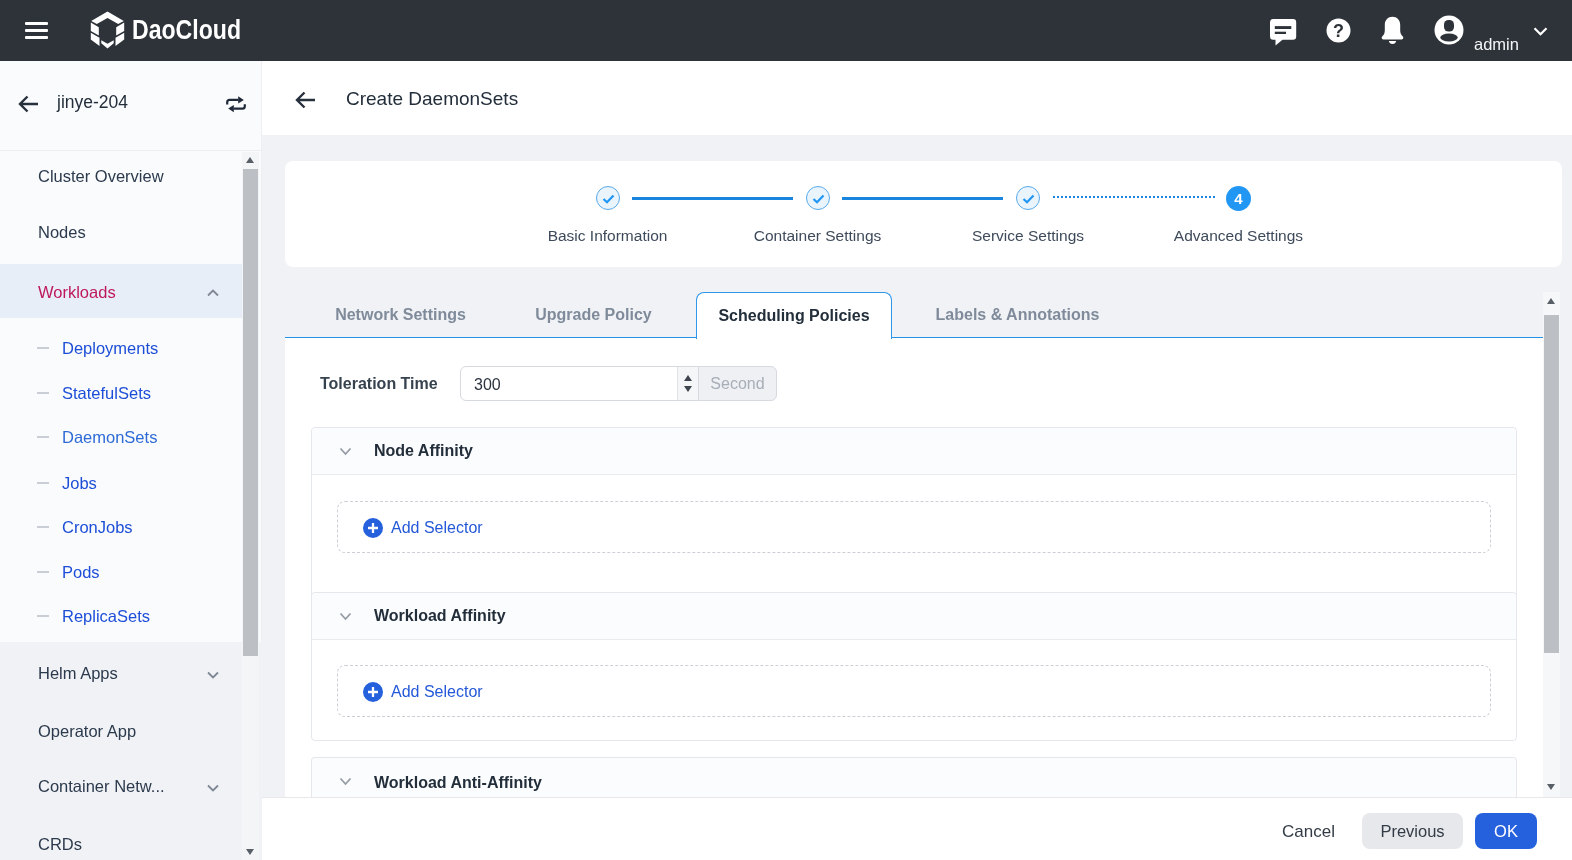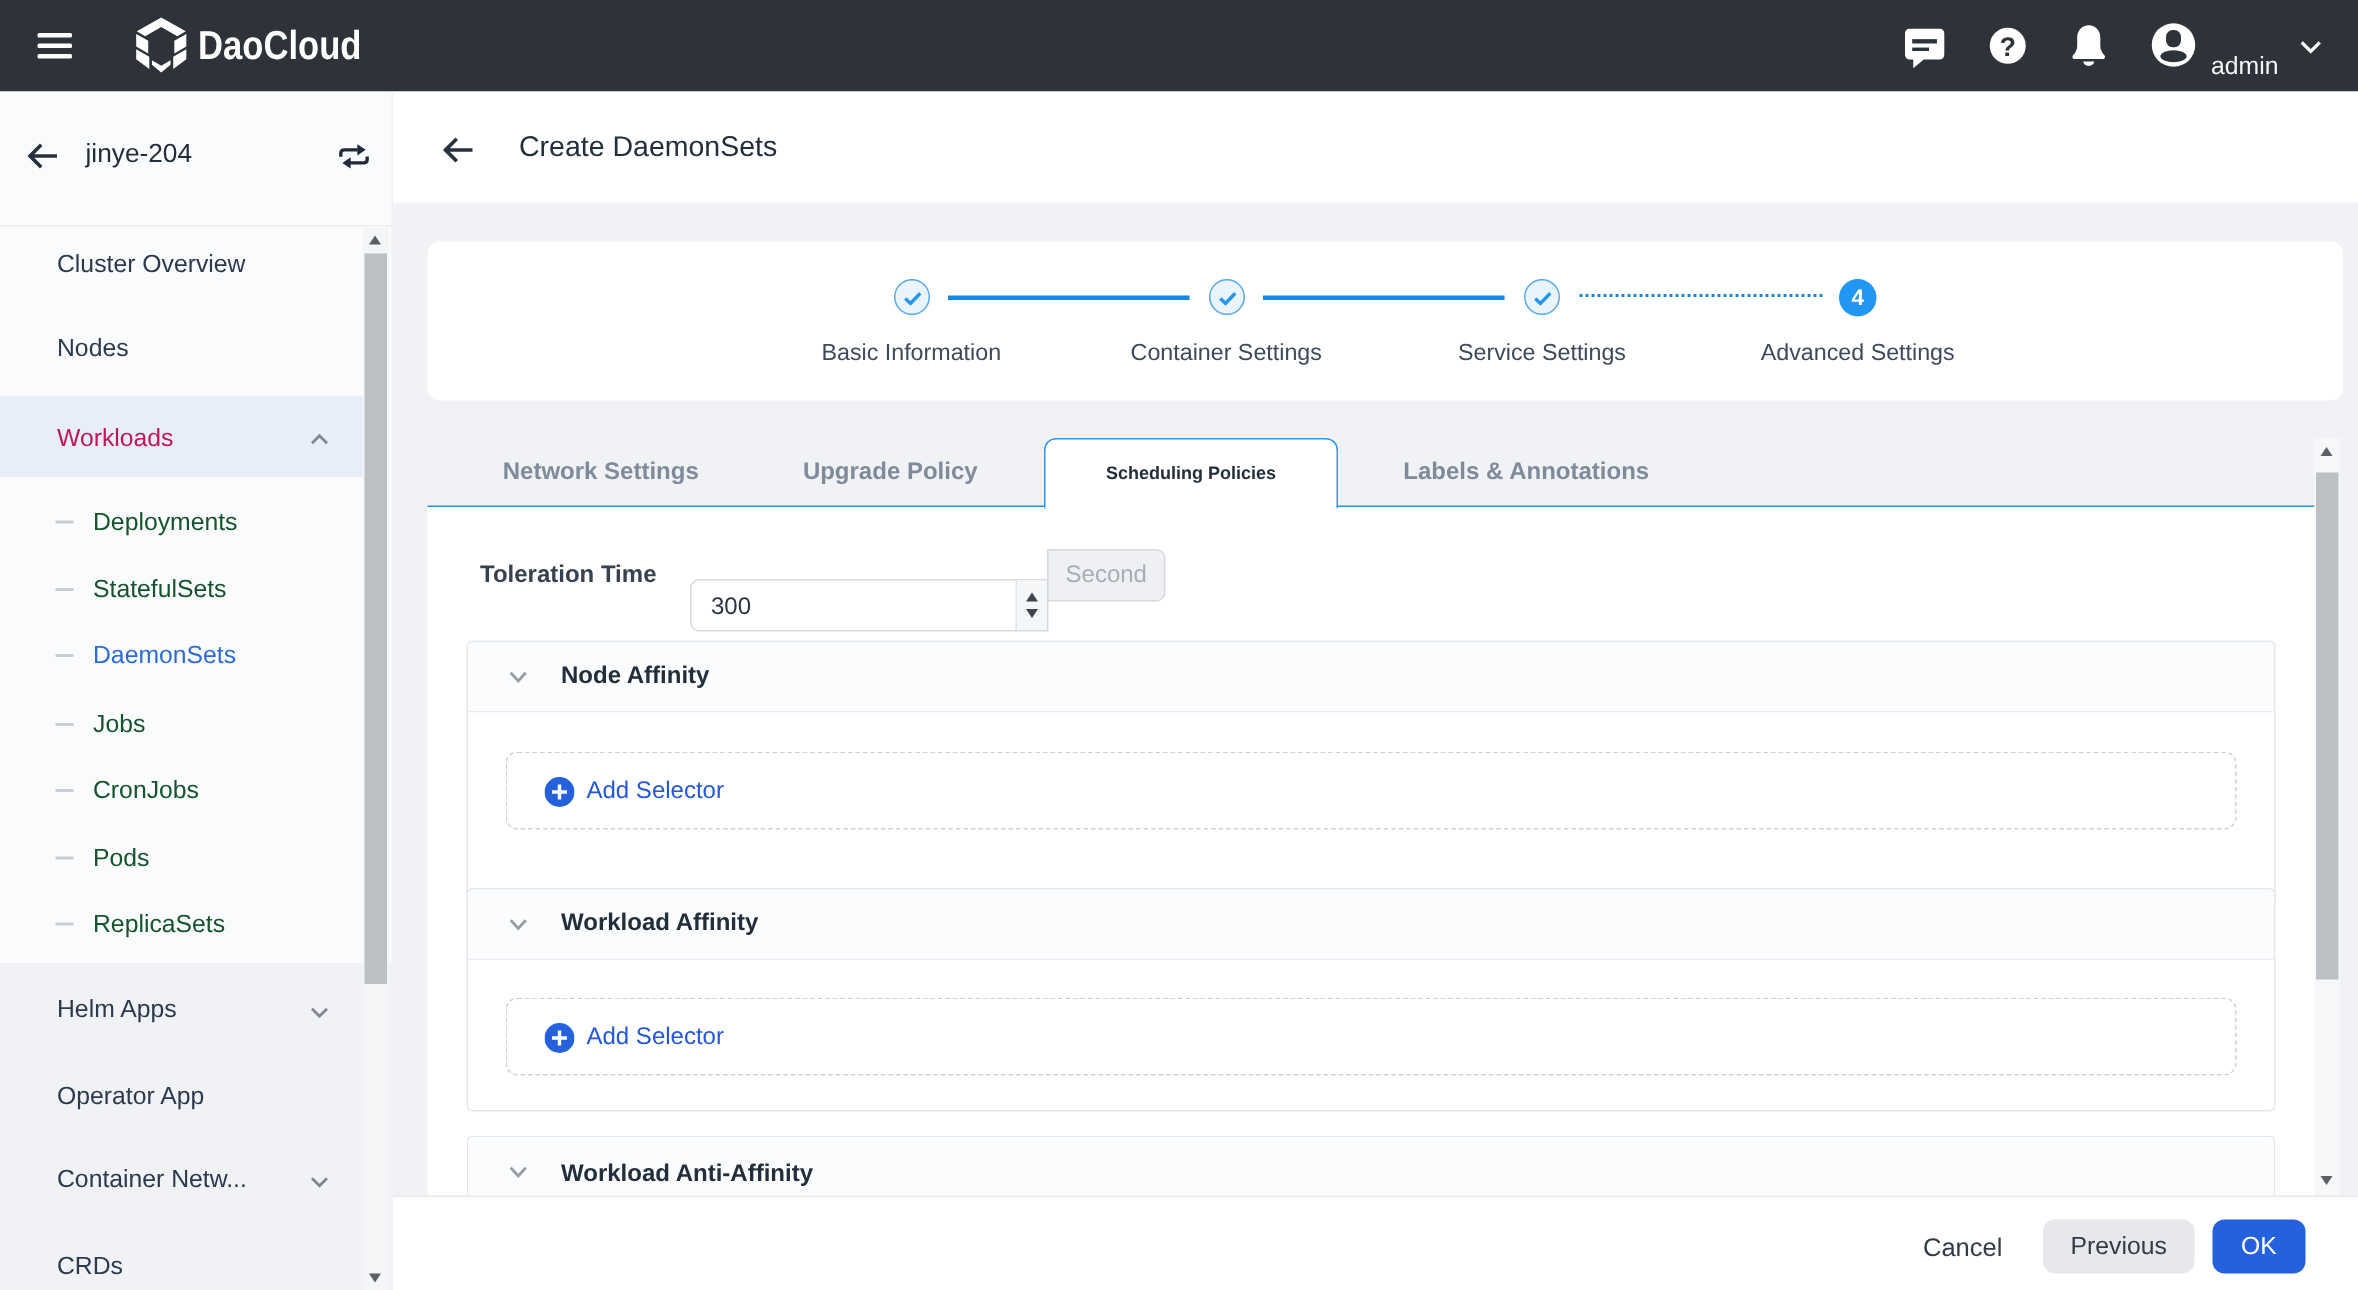--- a/index.html
+++ b/index.html
@@ -10,21 +10,21 @@
 #topbar { position:absolute; left:0; top:0; width:1572px; height:61px; background:#2d3339; }
 #topbar .admin { position:absolute; left:1474px; top:35px; color:#f4f6f8; font-size:16.5px; }
 
 .ham span { position:absolute; left:25px; width:23px; height:2.5px; background:#fff; border-radius:1px; }
 
 
 #sidebar { position:absolute; left:0; top:61px; width:262px; height:581px; background:#fafbfc; border-right:1px solid #edeff1; }
 #sidehead { position:absolute; left:0; top:0; width:262px; height:90px; border-bottom:1px solid #eceef0; }
 #sidehead .t { position:absolute; left:57px; top:31px; font-size:17.5px; font-weight:500; color:#232e3b; }
 .mi { position:absolute; left:38px; font-size:16.5px; color:#2c3a4d; white-space:nowrap; }
-.ms { position:absolute; left:62px; font-size:16.5px; color:#14532d; white-space:nowrap; }
+.ms { position:absolute; left:62px; font-size:16.5px; color:#1d4ed8; white-space:nowrap; }
 .dash { position:absolute; left:37px; width:12px; height:2px; background:#c9ced4; }
 #wl-hl { position:absolute; left:0; top:203px; width:243px; height:54px; background:#e8eef7; }
 .chev { position:absolute; }
 
 
 #sb-scroll { position:absolute; left:242px; top:91px; width:17px; height:708px; background:#f4f5f7; }
 #sb-thumb { position:absolute; left:1px; top:17px; width:15px; height:487px; background:#bcbfc4; }
 .sarrow { position:absolute; width:0; height:0; }
 
 
@@ -36,30 +36,30 @@
 .scircle { position:absolute; top:25px; width:24px; height:24px; border-radius:50%; background:#e9f4fd; border:1.5px solid #58aae9; }
 .scircle svg { position:absolute; left:5px; top:6.5px; }
 .sline { position:absolute; top:36px; height:2.5px; background:#1a85dd; }
 .sdot { position:absolute; top:35px; width:162px; border-top:2.5px dotted #1a85dd; }
 .s4 { position:absolute; left:941px; top:24.5px; width:25px; height:25px; border-radius:50%; background:#2196f3; color:#fff; font-size:15px; font-weight:700; text-align:center; line-height:25px; }
 .slabel { position:absolute; top:66px; width:220px; text-align:center; font-size:15.5px; color:#3e4a5a; }
 
 
 #tabline { position:absolute; left:285px; top:336.5px; width:1258px; height:1.5px; background:#2492e5; }
 .tab { position:absolute; top:292px; height:46px; line-height:46px; text-align:center; font-size:16px; font-weight:700; color:#7f8b9b; }
-#tab-active { position:absolute; left:696px; top:292px; width:196px; height:47px; background:#fff; border:1.5px solid #2f96e8; border-bottom:none; border-radius:8px 8px 0 0; line-height:45px; text-align:center; font-size:12px; font-weight:700; color:#232e3b; z-index:3; }
+#tab-active { position:absolute; left:696px; top:292px; width:196px; height:47px; background:#fff; border:1.5px solid #2f96e8; border-bottom:none; border-radius:8px 8px 0 0; line-height:45px; text-align:center; font-size:16px; font-weight:700; color:#232e3b; z-index:3; }
 
 
 #content { position:absolute; left:285px; top:338px; width:1258px; height:459px; background:#fff; }
 #ct-scroll { position:absolute; left:1543px; top:292px; width:17px; height:505px; background:#f6f7f8; }
 #ct-thumb { position:absolute; left:1px; top:23px; width:15px; height:338px; background:#bcbfc4; }
 
 
 #tol-label { position:absolute; left:320px; top:375px; font-size:16px; font-weight:600; color:#37424f; }
-#tol-input { position:absolute; left:460px; top:366px; width:239px; height:35px; background:#fff; border:1px solid #d6d9de; border-radius:6px 0 0 6px;margin-top:20px; }
+#tol-input { position:absolute; left:460px; top:366px; width:239px; height:35px; background:#fff; border:1px solid #d6d9de; border-radius:6px 0 0 6px; }
 #tol-input .v { position:absolute; left:13px; top:9px; font-size:16px; color:#2b333e; }
 #tol-spin { position:absolute; right:0; top:0; width:21px; height:33px; background:#f5f6f8; border-left:1px solid #e0e3e7; border-radius:0; }
 #tol-sec { position:absolute; left:698px; top:366px; width:79px; height:35px; background:#eef0f3; border:1px solid #d6d9de; border-radius:0 6px 6px 0; text-align:center; line-height:33px; font-size:16px; color:#a7aeb8; }
 .tri-up { position:absolute; left:6px; top:8px; width:0; height:0; border-left:4.5px solid transparent; border-right:4.5px solid transparent; border-bottom:6px solid #3f454d; }
 .tri-dn { position:absolute; left:6px; top:19px; width:0; height:0; border-left:4.5px solid transparent; border-right:4.5px solid transparent; border-top:6px solid #3f454d; }
 
 
 .panel { position:absolute; left:311px; width:1206px; background:#fff; border:1px solid #e4e7eb; border-radius:4px; }
 .phead { position:relative; height:47px; background:#fbfcfd; border-bottom:1px solid #e9ebee; border-radius:4px 4px 0 0; }
 .phead .t { position:absolute; left:62px; top:14px; font-size:16px; font-weight:700; color:#232e3b; }

